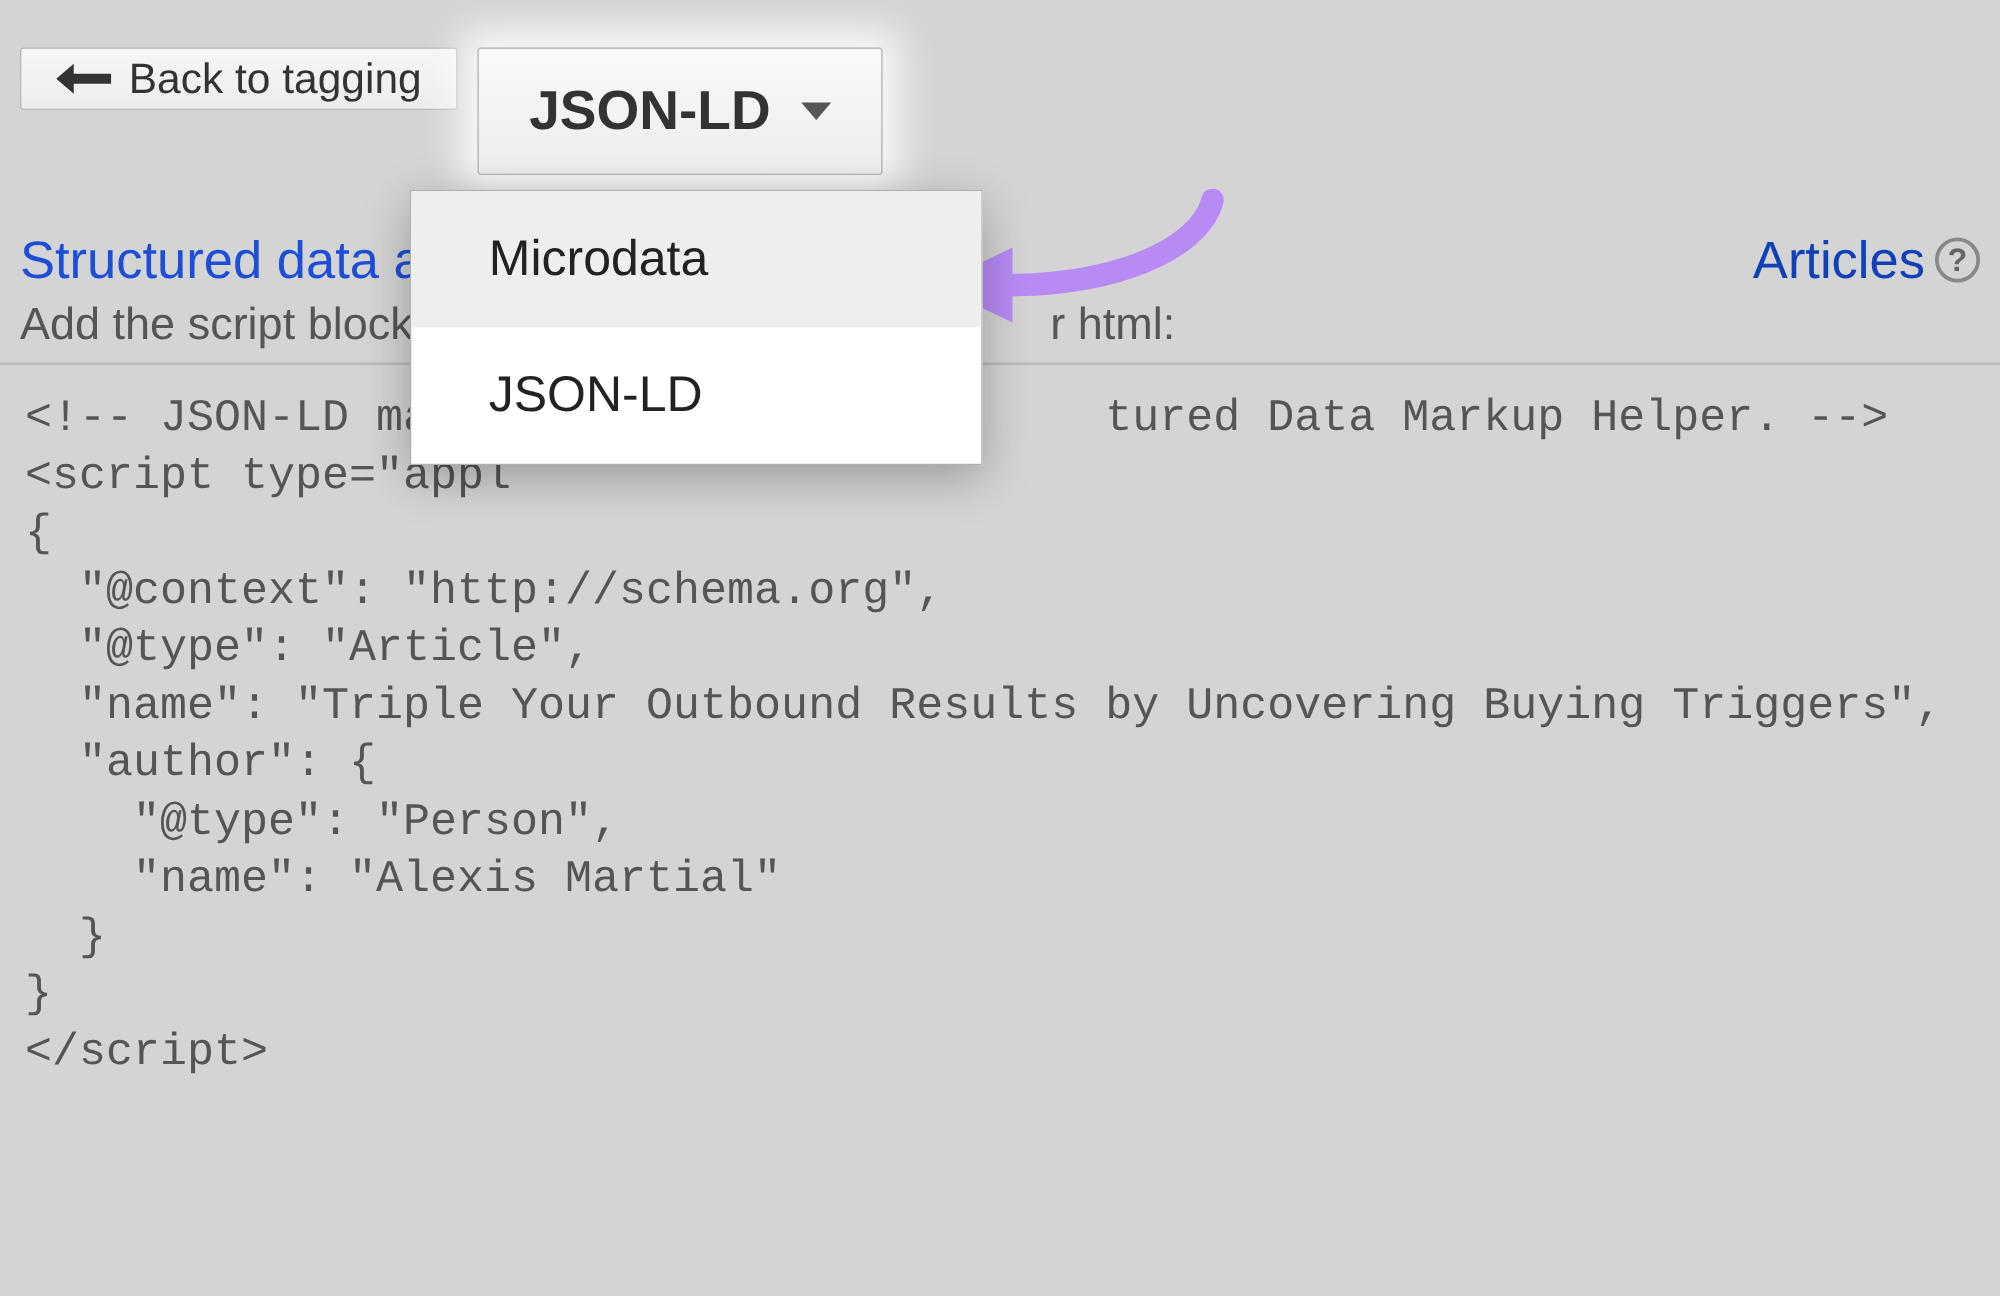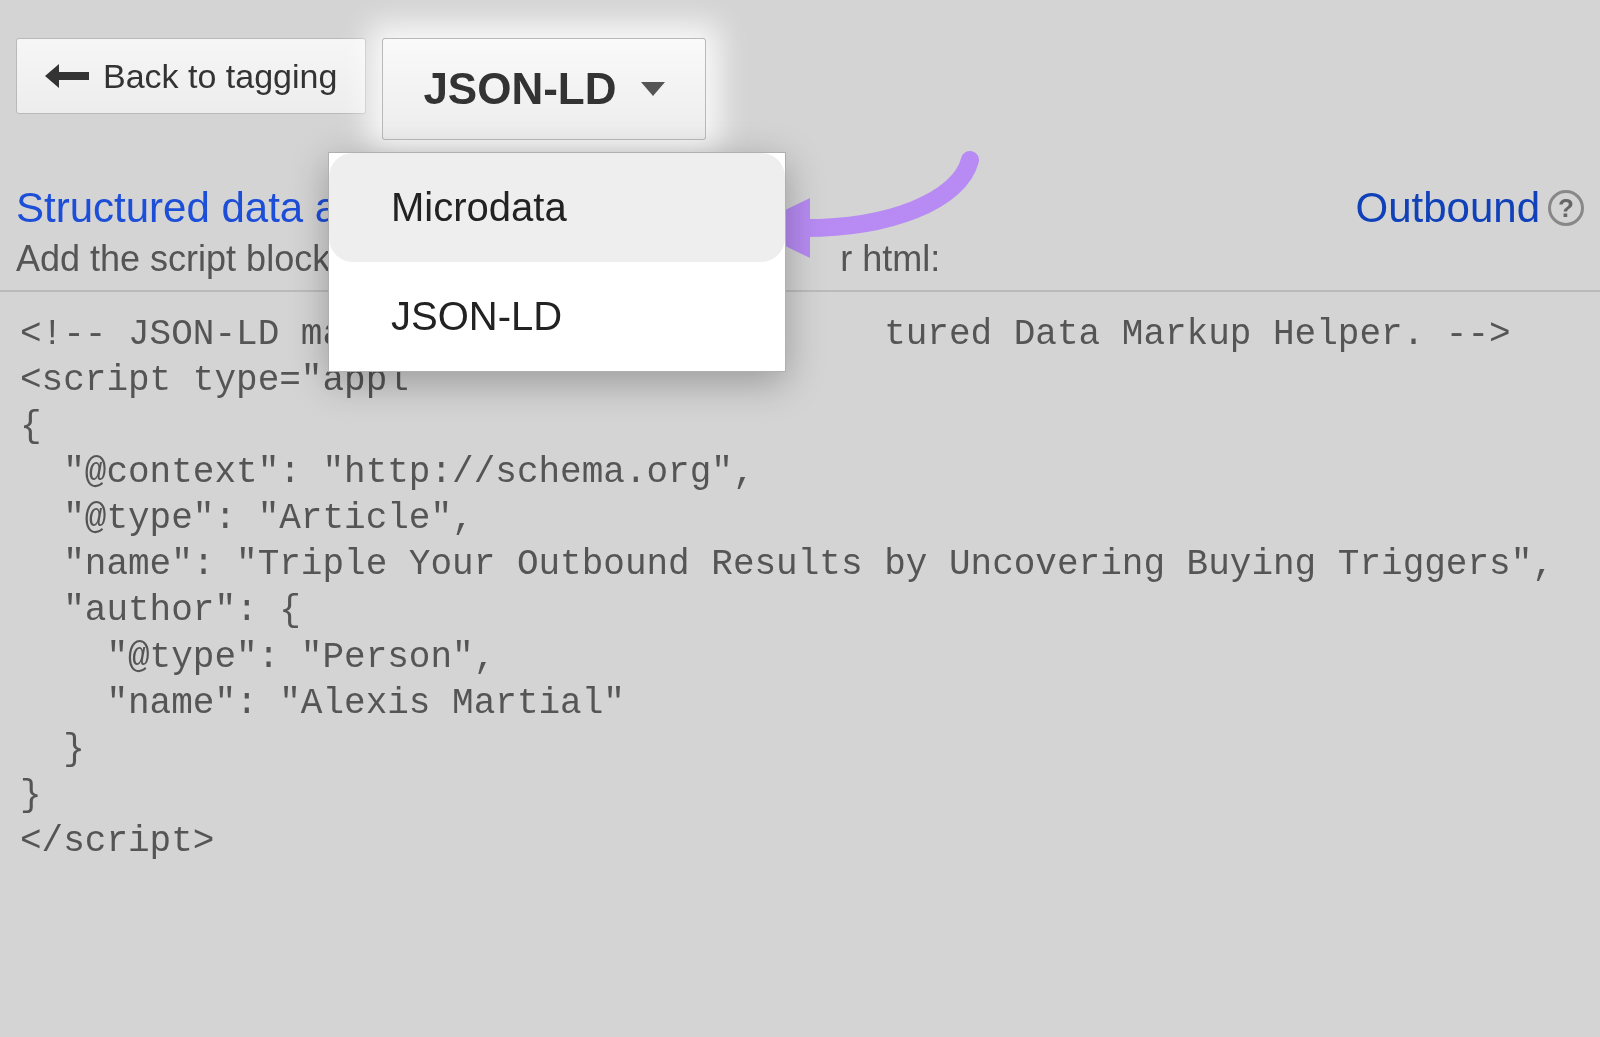--- a/index.html
+++ b/index.html
@@ -9,21 +9,21 @@
     align-items: flex-start;
     gap: 16px;
     padding: 38px 16px 0 16px;
     height: 158px;
     background: #d4d4d4;
   }
   .btn {
     background: linear-gradient(to bottom,#f6f6f6,#ededed);
     border: 1px solid #b9b9b9;
     border-radius: 3px;
-    padding: 20px 28px;
+    padding: 7px 28px;
     font-size: 34px;
     color: #333;
     cursor: pointer;
     display: inline-flex;
     align-items: center;
     gap: 14px;
     line-height: 1;
   }
   .btn.big {
     font-size: 44px;
@@ -90,21 +90,21 @@
     border: 1px solid #b0b0b0;
     box-shadow: 0 10px 36px rgba(0,0,0,.28);
     z-index: 30;
     font-size: 40px;
   }
   .dropdown-item {
     padding: 32px 62px;
     color: #222;
     cursor: pointer;
   }
-  .dropdown-item.highlight { background: #eee; border-radius: 24px; }
+  .dropdown-item.highlight { background: #eee; }
   .arrow-annot {
     position:absolute;
     left: 740px;
     top: 150px;
     z-index: 25;
     pointer-events:none;
   }
   
   .btn.big { box-shadow: 0 0 30px 14px rgba(255,255,255,.85); position:relative; z-index:20;}
 </style>
@@ -131,21 +131,21 @@
 <div class="page-header">
   <div class="page-header-left">
     <div class="page-title">Structured data a</div>
     <div class="page-subtitle">
       <span>Add the script block b</span>
       <span style="display:inline-block;width:460px"></span>
       <span>r html:</span>
     </div>
   </div>
   <a class="articles-link" href="#">
-    <span>Outbound</span>
+    <span>Articles</span>
     <span class="help-icon">?</span>
   </a>
 </div>
 
 <pre class="code-area">&lt;!-- JSON-LD marku                      tured Data Markup Helper. --&gt;
 &lt;script type="appl
 {
   "@context": "http://schema.org",
   "@type": "Article",
   "name": "Triple Your Outbound Results by Uncovering Buying Triggers",

